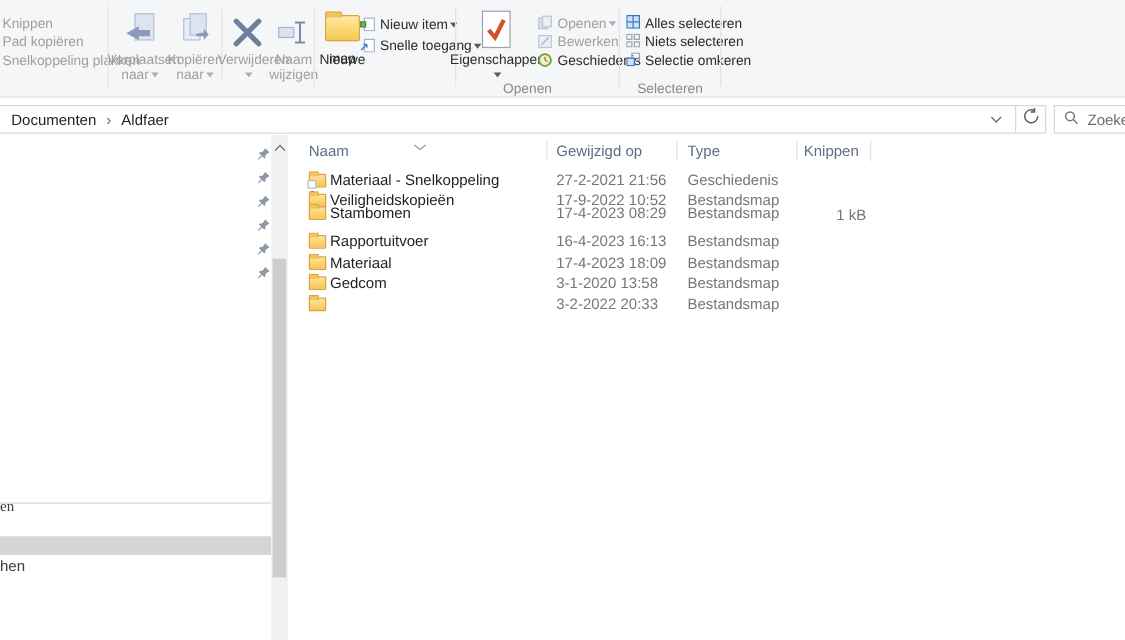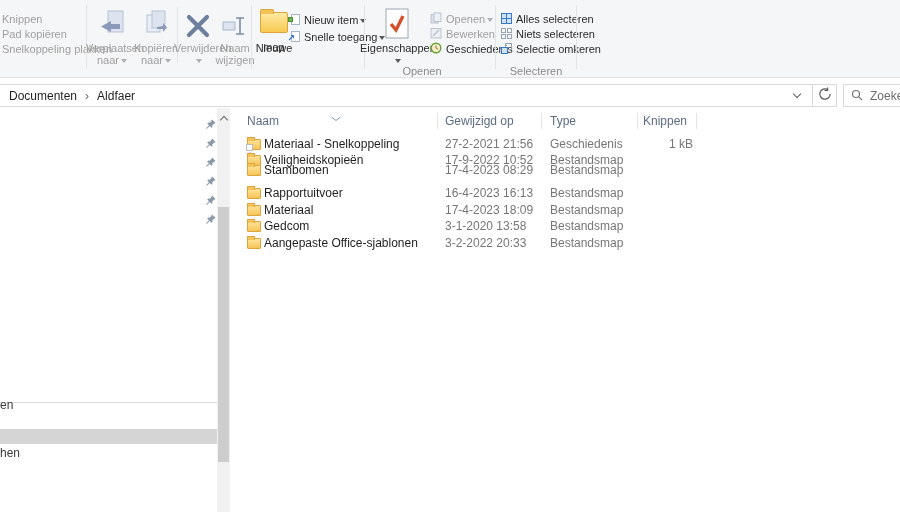--- a/index.html
+++ b/index.html
@@ -59,21 +59,21 @@
   
   .filelist { position:absolute; left:230px; top:108px; width:670px; height:404px; background:#fff; }
   .colhead { position:absolute; top:3px; height:20px; font-size:12px; color:#5d6d85; line-height:20px; white-space:nowrap; }
   .colsep { position:absolute; top:5px; width:1px; height:16px; background:#e4e4e4; }
   .sortchev { position:absolute; left:100px; top:0px; }
   .row { position:absolute; left:0; width:670px; height:16px; font-size:12px; line-height:16px; white-space:nowrap; }
   .cell { position:absolute; top:0;text-align:center; }
   .c-name { left:34px; color:#1f1f1f; }
   .c-mod  { left:215px; color:#767676; }
   .c-typ  { left:320px; color:#767676; }
-  .c-siz  { left:413px; width:50px; text-align:right; color:#767676; }
+  .c-siz  { left:413px; width:50px; text-align:right; color:#767676;margin-top:28px; }
   .fsm { position:absolute; left:17px; top:3px; width:14px; height:11px;
          background:linear-gradient(180deg,#ffe49a,#f6c456); border:1px solid #dfa23d; border-radius:1px; }
   .fsm::before { content:""; position:absolute; top:-3px; left:-1px; width:6px; height:3px;
          background:#f2c45a; border:1px solid #dfa23d; border-bottom:none; border-radius:1px 1px 0 0; }
   .scut { position:absolute; left:-2px; bottom:-2px; width:7px; height:7px; background:#fff; border:1px solid #bdbdbd; }
 </style>
 </head>
 <body>
 
 <div class="window">
@@ -282,21 +282,21 @@
           <path fill="#8a98a8" d="M9.8 0.8 L15.2 6.2 L13.6 7.4 L13 7.2 L10 10.2 L10.3 12.6 L8.8 14.1 L5.9 11.2 L1.6 15.5 L0.5 15.5 L0.5 14.4 L4.8 10.1 L1.9 7.2 L3.4 5.7 L5.8 6 L8.8 3 L8.6 2.4 Z"></path>
         </svg></div>
     <div class="pin" style="top:83px;"><svg width="10" height="10" viewBox="0 0 16 16">
           <path fill="#8a98a8" d="M9.8 0.8 L15.2 6.2 L13.6 7.4 L13 7.2 L10 10.2 L10.3 12.6 L8.8 14.1 L5.9 11.2 L1.6 15.5 L0.5 15.5 L0.5 14.4 L4.8 10.1 L1.9 7.2 L3.4 5.7 L5.8 6 L8.8 3 L8.6 2.4 Z"></path>
         </svg></div>
     <div class="pin" style="top:102px;"><svg width="10" height="10" viewBox="0 0 16 16">
           <path fill="#8a98a8" d="M9.8 0.8 L15.2 6.2 L13.6 7.4 L13 7.2 L10 10.2 L10.3 12.6 L8.8 14.1 L5.9 11.2 L1.6 15.5 L0.5 15.5 L0.5 14.4 L4.8 10.1 L1.9 7.2 L3.4 5.7 L5.8 6 L8.8 3 L8.6 2.4 Z"></path>
         </svg></div>
 
     <div class="navdivider"></div>
-    <div class="navfrag" style="top:291px;">en</div>
+    <div class="navfrag" style="top:291px;font-family:Liberation Serif, serif;">en</div>
     <div class="navsel"></div>
     <div class="navfrag" style="top:339px;">hen</div>
 
     <div class="scrolltrack">
       <div class="scrollup">
         <span class="chevup"></span>
       </div>
       <div class="scrollthumb"></div>
     </div>
   </div>
@@ -357,20 +357,19 @@
     </div>
     <div class="row" style="top:110px;">
       <span class="fsm"></span>
       <span class="cell c-name">Gedcom</span>
       <span class="cell c-mod">3-1-2020 13:58</span>
       <span class="cell c-typ">Bestandsmap</span>
       <span class="cell c-siz"></span>
     </div>
     <div class="row" style="top:127px;">
       <span class="fsm"></span>
-      <span class="cell c-name">Aangepaste Office-sjablonen</span>
       <span class="cell c-mod">3-2-2022 20:33</span>
       <span class="cell c-typ">Bestandsmap</span>
       <span class="cell c-siz"></span>
     </div>
   </div>
 
 </div>
 
 </body></html>

